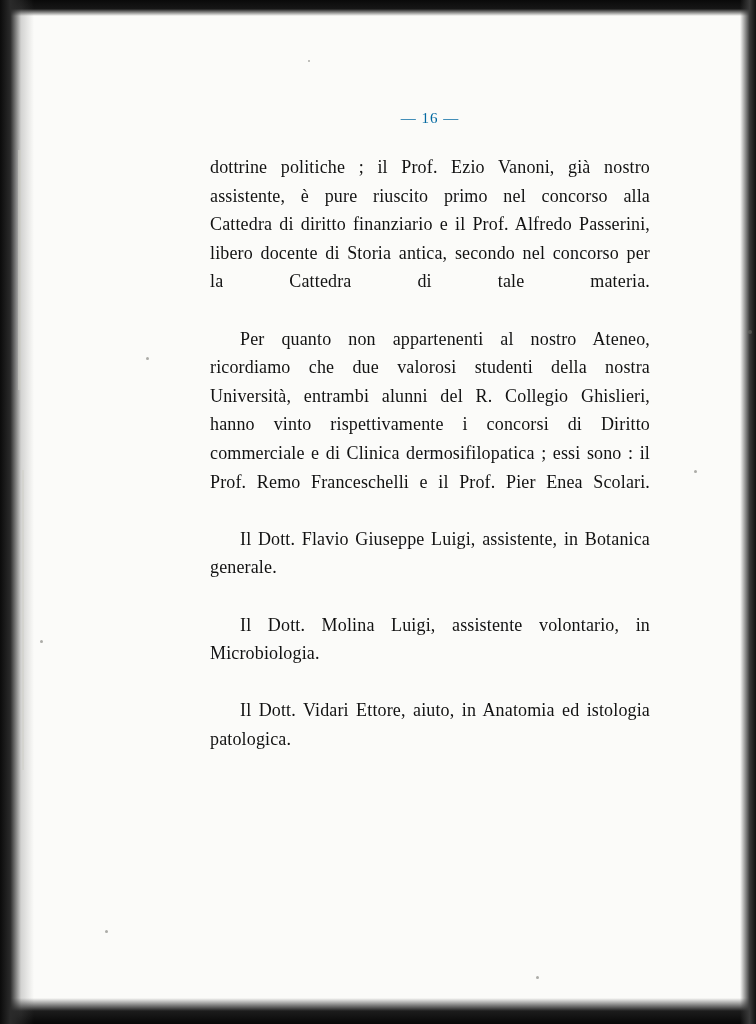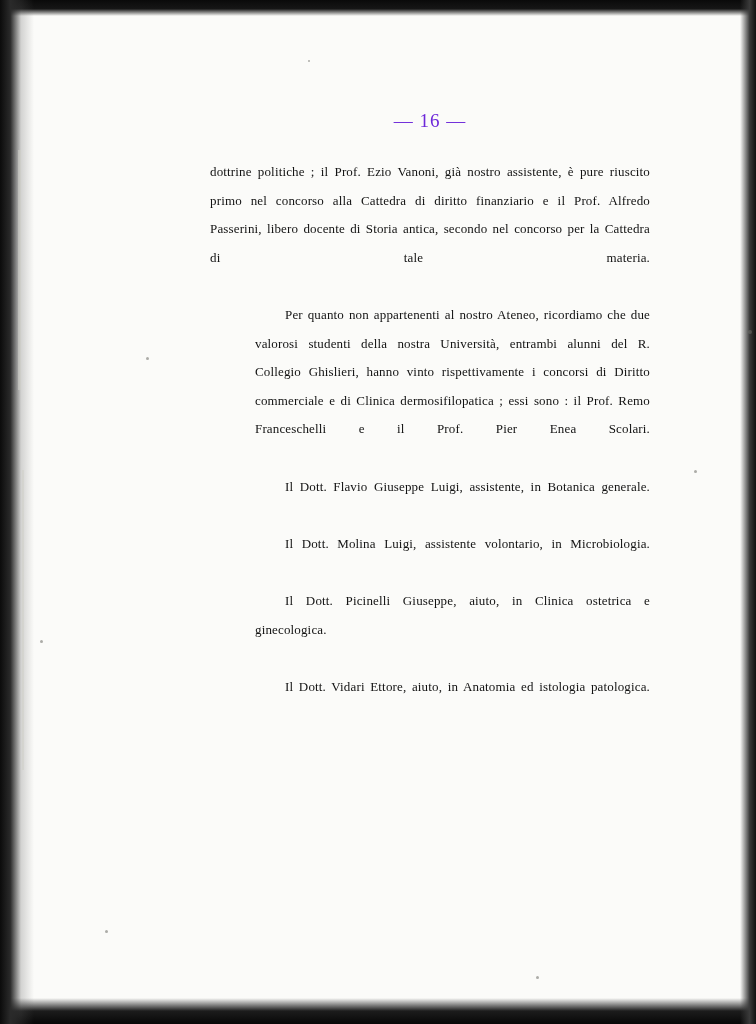--- a/index.html
+++ b/index.html
@@ -62,39 +62,38 @@
   
   #text-block {
     position: absolute;
     left: 210px;
     top: 110px;
     width: 440px;
   }
 
   .folio {
     text-align: center;
-    font-size: 19px;
+    font-size: 15px;
     letter-spacing: 1px;
-    color: #6d28d9;
+    color: #0369a1;
     margin-bottom: 26px;
   }
 
   p.para {
     margin: 0 0 0 0;
-    font-size: 13px;
+    font-size: 18px;
     line-height: 28.6px;
     color: #121212;
     text-align: justify;
     text-justify: inter-word;
     word-spacing: 1.5px;
     letter-spacing: 0.15px;
   }
   p.para + p.para {
     margin-top: 0;
-    margin-left: 45px;
   }
   p.indent {
     text-indent: 30px;
   }
   
   p.para:after {
     content: "";
     display: inline-block;
     width: 100%;
   }
@@ -120,17 +119,16 @@
   <div class="scan-speck" style="left:308px; top:60px; width:2px; height:2px;"></div>
 
   <div id="text-block">
 
     <div class="folio">— 16 —</div>
 
     <p class="para">dottrine politiche ; il Prof. Ezio Vanoni, già nostro assistente, è pure riuscito primo nel concorso alla Cattedra di diritto finanziario e il Prof. Alfredo Passerini, libero docente di Storia antica, secondo nel concorso per la Cattedra di tale materia.</p>
     <p class="para indent">Per quanto non appartenenti al nostro Ateneo, ricordiamo che due valorosi studenti della nostra Università, entrambi alunni del R. Collegio Ghislieri, hanno vinto rispettivamente i concorsi di Diritto commerciale e di Clinica dermosifilopatica ; essi sono : il Prof. Remo Franceschelli e il Prof. Pier Enea Scolari.</p>
     <p class="para indent">Il Dott. Flavio Giuseppe Luigi, assistente, in Botanica generale.</p>
     <p class="para indent">Il Dott. Molina Luigi, assistente volontario, in Microbiologia.</p>
-    <p class="para indent">Il Dott. Picinelli Giuseppe, aiuto, in Clinica ostetrica e ginecologica.</p>
     <p class="para indent">Il Dott. Vidari Ettore, aiuto, in Anatomia ed istologia patologica.</p>
 
   </div>
 </div>
 
 </body></html>

